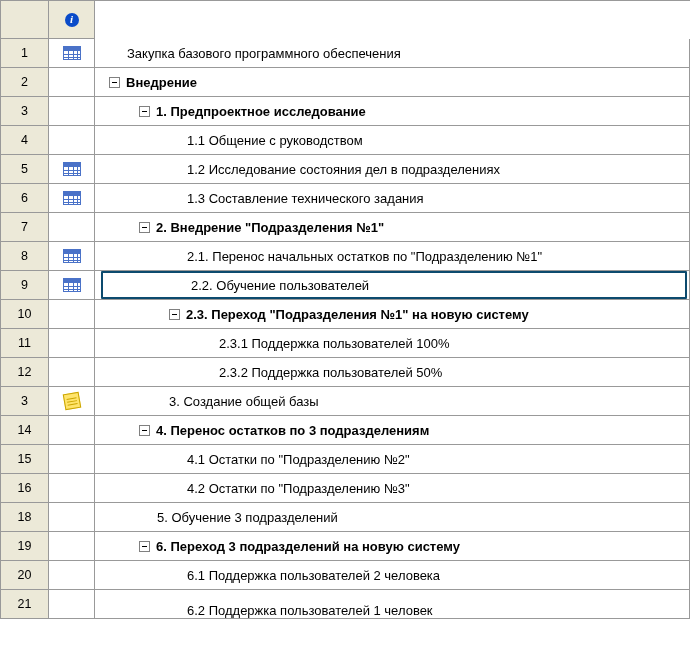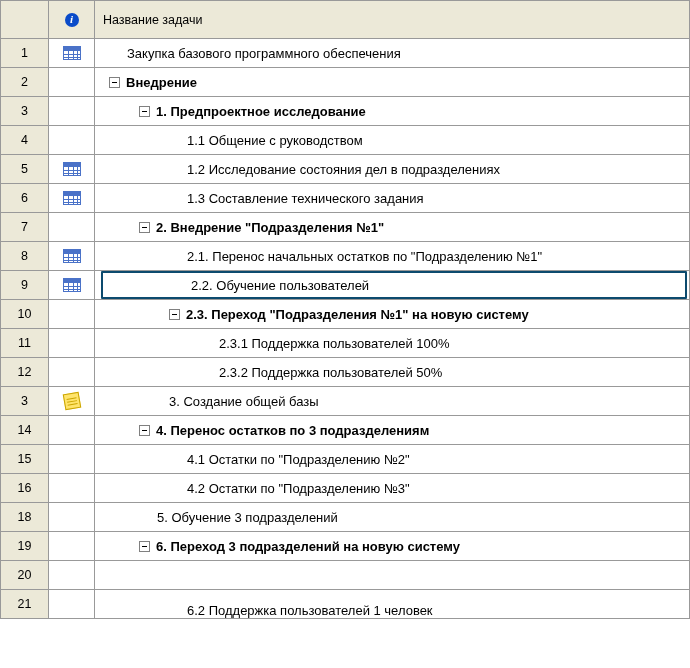--- a/index.html
+++ b/index.html
@@ -115,23 +115,20 @@
 </style>
 </head>
 <body>
 
 <div class="grid">
   <div class="hrow">
     <div class="hcell col-num"></div>
     <div class="hcell col-ico">
       <span class="ic-info">i</span>
     </div>
-    <div class="hcell col-name">
-      <span>Название задачи</span>
-    </div>
   </div>
   <div id="rows-container">
       <div class="row">
         <div class="cell col-num">
           <span>1</span>
         </div>
         <div class="cell col-ico">
           <span class="ic-table"></span>
         </div>
         <div class="cell col-name" style="position: relative;">
@@ -362,20 +359,21 @@
         </div>
       </div>
       <div class="row">
         <div class="cell col-num">
           <span>20</span>
         </div>
         <div class="cell col-ico"></div>
         <div class="cell col-name" style="position: relative;">
           <div style="display: flex; align-items: center; height: 100%; flex: 1 1 0%;">
             <div class="pad" style="width: 88px;"></div>
+            <span>6.1 Поддержка пользователей 2 человека</span>
           </div>
         </div>
       </div>
       <div class="row">
         <div class="cell col-num">
           <span>21</span>
         </div>
         <div class="cell col-ico"></div>
         <div class="cell col-name" style="position: relative;">
           <div style="display: flex; align-items: flex-end; height: 100%; flex: 1 1 0%;">

